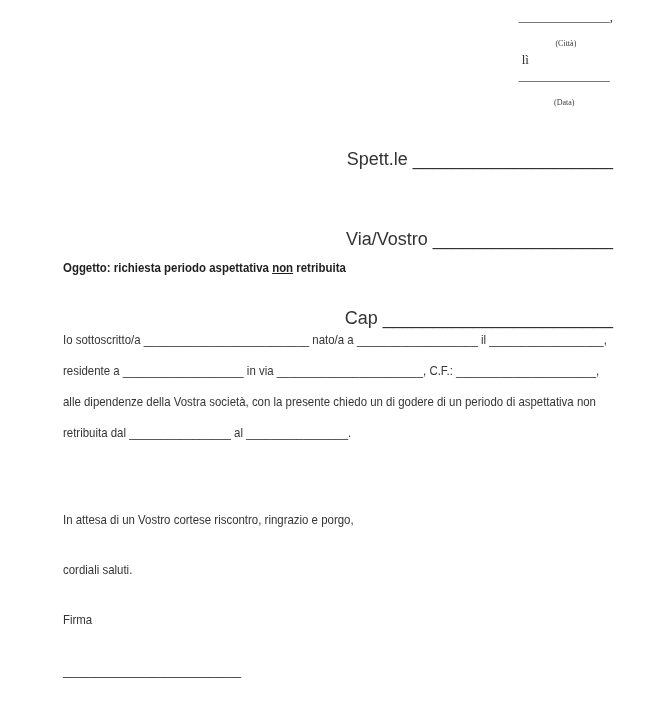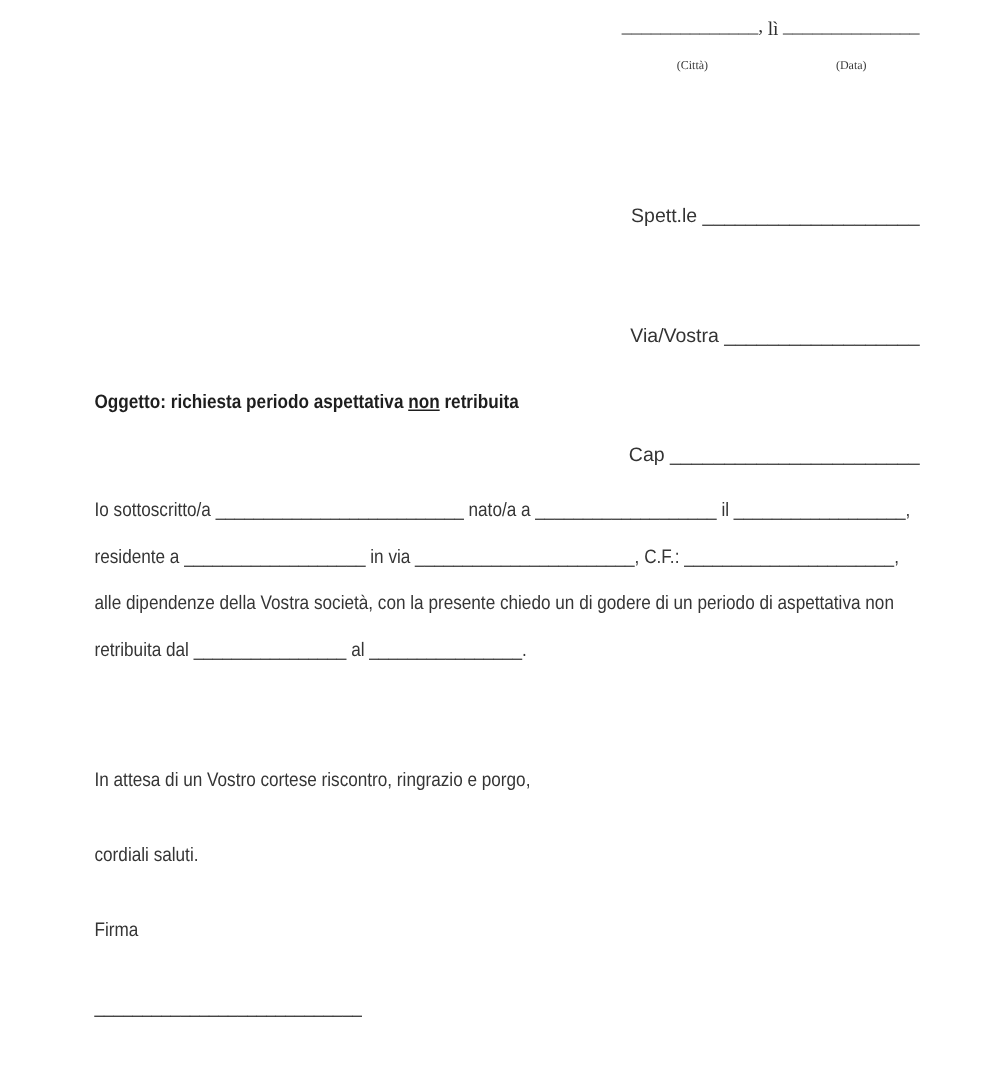--- a/index.html
+++ b/index.html
@@ -21,43 +21,44 @@
   .hdr {
     position: absolute;
     top: 10px;
     right: 59px;
     display: flex;
     align-items: flex-start;
     font-family: "Liberation Serif", serif;
     font-size: 13px;
     color: #2f2f2f;
     line-height: 14px;
+    flex-direction: column;
   }
   .hdr-col {
     display: flex;
     flex-direction: column;
     align-items: center;
   }
   .hdr-sep {
     margin: 2px 3px;
     white-space: pre;
   }
   .hdr-sublabel {
     font-size: 8px;
     color: #3a3a3a;
     margin-top: 13px;
   }
 
   
   .recipient {
     position: absolute;
-    top: 78px;
+    top: 93px;
     right: 59px;
     text-align: right;
-    font-size: 13px;
+    font-size: 18px;
     line-height: 26.5px;
     color: #333333;
     white-space: pre;
   }
 
   
   .compress {
     transform: scaleX(0.88);
     transform-origin: 0 0;
   }
@@ -108,21 +109,21 @@
     </div>
     <div class="hdr-sep">lì</div>
     <div class="hdr-col">
       <span>______________</span>
       <span class="hdr-sublabel">(Data)</span>
     </div>
   </div>
 
   <div class="recipient">
     <div><span>Spett.le </span><span>____________________</span></div>
-    <div><span>Via/Vostra </span><span>__________________</span></div>
+    <div><span>Via/Vostro </span><span>__________________</span></div>
     <div><span>Cap </span><span>_______________________</span></div>
   </div>
 
   <div class="subject compress"><span>Oggetto: richiesta periodo aspettativa </span><span class="u">non</span><span> retribuita</span></div>
 
   <div class="body-block compress">
     <div class="body-line">Io sottoscritto/a __________________________ nato/a a ___________________ il __________________,</div>
     <div class="body-line">residente a ___________________ in via _______________________, C.F.: ______________________,</div>
     <div class="body-line">alle dipendenze della Vostra società, con la presente chiedo un di godere di un periodo di aspettativa non</div>
     <div class="body-line">retribuita dal ________________ al ________________.</div>

